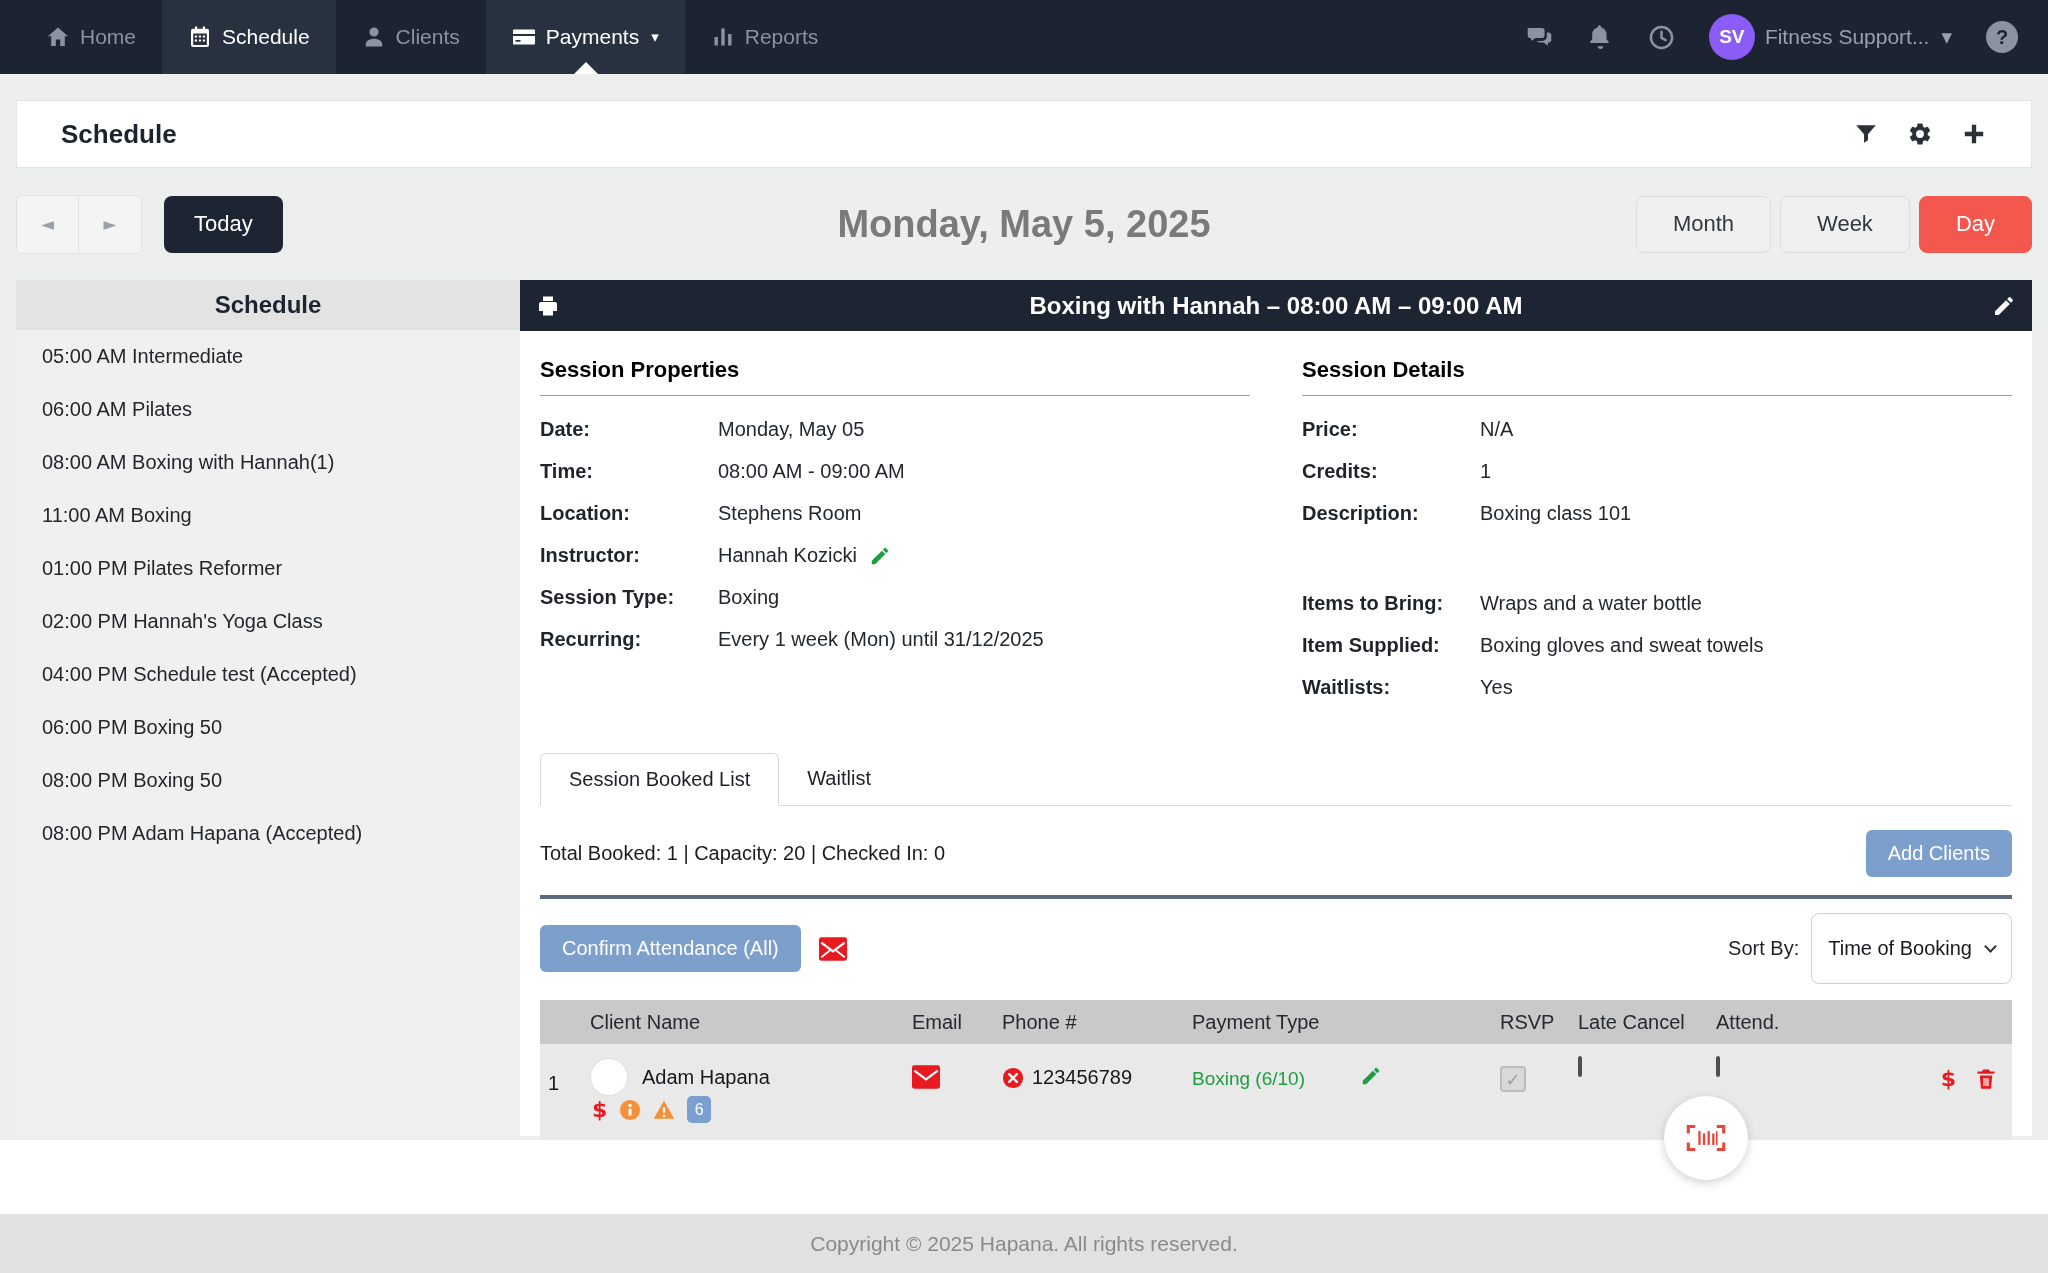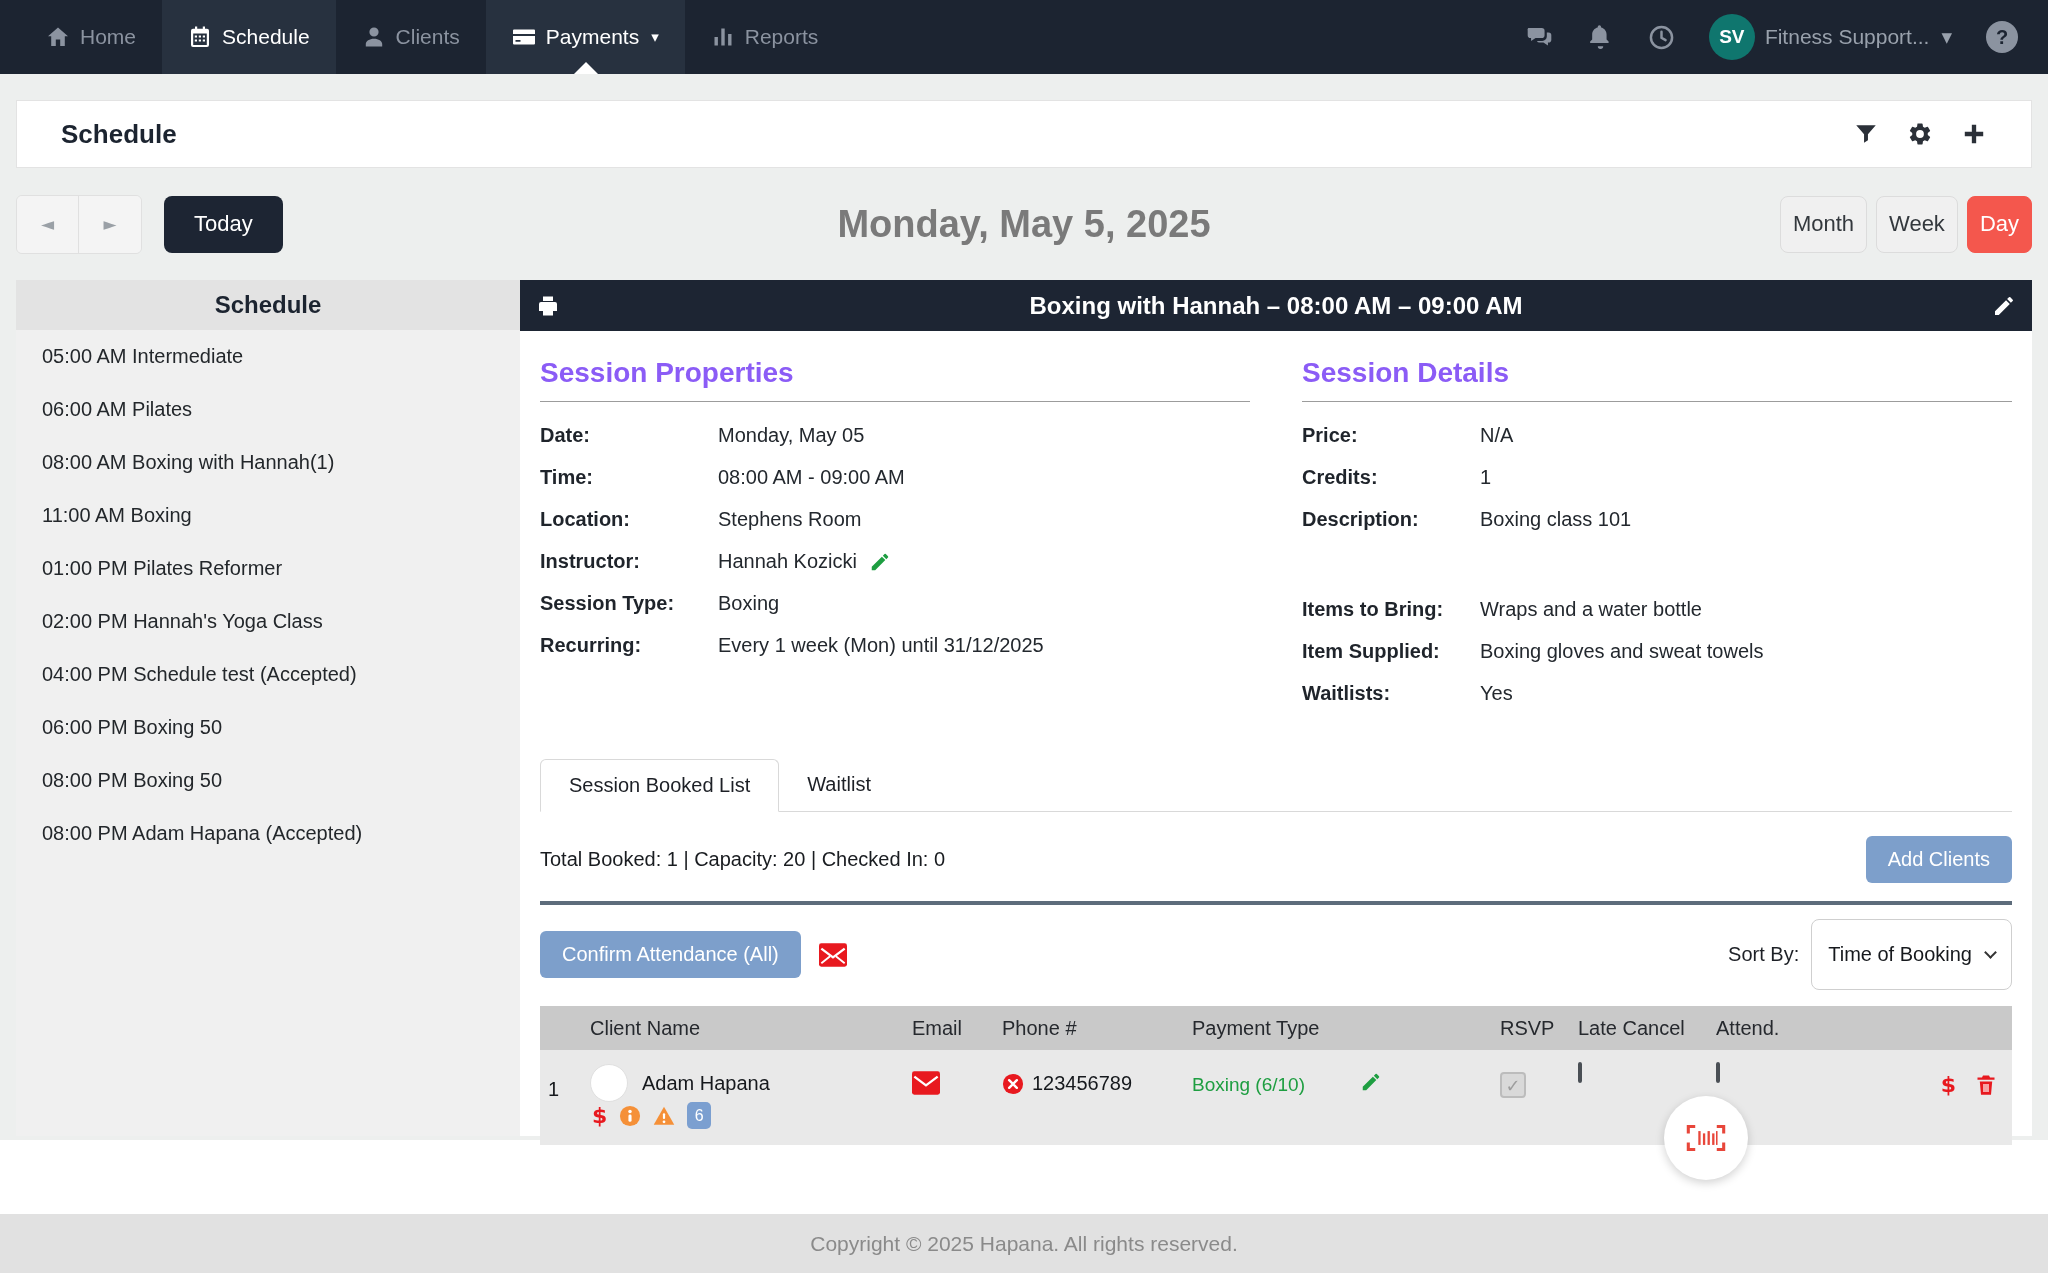--- a/index.html
+++ b/index.html
@@ -13,21 +13,21 @@
   .nav-item svg { width: 24px; height: 24px; fill: #8b93a0; }
   .nav-item.active { background: #27313f; color: #ffffff; }
   .nav-item.active svg { fill: #ffffff; }
   .nav-caret { font-size: 15px; margin-left: 2px; }
   .tri-up { position: absolute; bottom: 0; left: 88px; width: 0; height: 0; border-left: 12px solid transparent; border-right: 12px solid transparent; border-bottom: 12px solid #ffffff; z-index: 60; }
   .nav-spacer { flex: 1; }
   .nav-right { display: flex; align-items: center; gap: 34px; padding-right: 30px; }
   .nav-icon svg { width: 27px; height: 27px; fill: #8b93a0; display: block; }
   .nav-icon.stroke svg { fill: none; stroke: #8b93a0; }
   .avatar-group { display: flex; align-items: center; gap: 10px; }
-  .avatar { width: 46px; height: 46px; border-radius: 50%; background: #0f766e; color: #fff; font-weight: bold; font-size: 19px; display: flex; align-items: center; justify-content: center; }
+  .avatar { width: 46px; height: 46px; border-radius: 50%; background: #8b5cf6; color: #fff; font-weight: bold; font-size: 19px; display: flex; align-items: center; justify-content: center; }
   .user-name { color: #99a1ac; font-size: 21px; }
   .help-circle { width: 32px; height: 32px; border-radius: 50%; background: #8b93a0; color: #1c2431; font-weight: bold; font-size: 20px; display: flex; align-items: center; justify-content: center; }
 
   
   .page { height: 1066px; background: #edefee; position: relative; flex: 0 0 auto; }
 
   
   .dropdown { position: absolute; top: 2px; left: 300px; width: 214px; background: #fff; border: 1px solid #e4e4e4; border-radius: 6px; box-shadow: 0 4px 14px rgba(0,0,0,.12); z-index: 50; }
   .dropdown-item { padding: 14px 21px; font-size: 19px; color: #7e8387; border-bottom: 1px solid #ececec; cursor: pointer; background:#fff; }
   .dropdown-item:last-child { border-bottom: none; }
@@ -41,40 +41,40 @@
   .titlebar-icons svg { width: 26px; height: 26px; fill: #2b3038; display: block; cursor: pointer; }
 
   
   .datebar { margin: 24px 16px 0; height: 64px; display: flex; align-items: center; position: relative; }
   .arrow-group { display: flex; border: 1px solid #e0e0e0; border-radius: 6px; overflow: hidden; }
   .arrow-btn { width: 62px; height: 57px; background: #f4f4f4; color: #9aa0a6; font-size: 17px; display: flex; align-items: center; justify-content: center; cursor: pointer; }
   .arrow-btn:first-child { border-right: 1px solid #e0e0e0; }
   .today-btn { margin-left: 22px; height: 57px; padding: 0 30px; background: #1d2533; color: #fff; font-size: 22px; border: none; border-radius: 8px; cursor: pointer; font-family: inherit; }
   .date-title { position: absolute; left: 0; right: 0; text-align: center; font-size: 38px; font-weight: bold; color: #7a7a7a; pointer-events: none; }
   .view-group { margin-left: auto; display: flex; gap: 9px; }
-  .view-btn { height: 57px; padding: 0 12px; border-radius: 8px; font-size: 22px; border: 1px solid #dcdcdc; background: #f0f0f0; color: #33383d; cursor: pointer; font-family: inherit; }
+  .view-btn { height: 57px; padding: 0 36px; border-radius: 8px; font-size: 22px; border: 1px solid #dcdcdc; background: #f0f0f0; color: #33383d; cursor: pointer; font-family: inherit; }
   .view-btn.active { background: #f4574d; border-color: #f4574d; color: #fff; }
 
   
   .content { margin: 24px 16px 0; height: 856px; display: flex; }
   .sidebar { width: 504px; background: #f0f0f0; flex: 0 0 auto; }
   .sidebar-header { height: 50px; background: #e3e3e3; display: flex; align-items: center; justify-content: center; font-size: 24px; font-weight: bold; color: #1c2430; }
   .sidebar-item { padding: 15px 26px; font-size: 20px; color: #23272b; cursor: pointer; }
 
   .main { flex: 1; background: #ffffff; display: flex; flex-direction: column; }
   .main-header { height: 51px; background: #1d2533; display: flex; align-items: center; padding: 0 16px; flex: 0 0 auto; }
   .main-header svg { width: 24px; height: 24px; fill: #ffffff; cursor: pointer; display: block; }
   .main-title { flex: 1; text-align: center; color: #fff; font-weight: bold; font-size: 24px; }
 
   .panel-body { padding: 26px 20px 0; }
   .sections { display: flex; }
   .section { flex: 1; }
   .section.left { padding-right: 40px; }
   .section.right { padding-left: 12px; }
-  .section h2 { font-size: 28px; color: #8b5cf6; margin-bottom: 12px; }
+  .section h2 { font-size: 22px; color: #000000; margin-bottom: 12px; }
   .section hr { border: none; border-top: 1px solid #9c9c9c; margin-bottom: 22px; }
   .prop-row { display: flex; margin-bottom: 19px; font-size: 20px; min-height: 20px; }
   .prop-label { width: 178px; font-weight: bold; color: #1f242b; flex: 0 0 auto; }
   .prop-value { color: #23282e; display: flex; align-items: center; gap: 12px; }
   .pencil-green svg { width: 22px; height: 22px; fill: #1e9e41; cursor: pointer; display: block; }
   .detail-gap { height: 48px; }
 
   .tabs { margin-top: 34px; border-bottom: 1px solid #d9d9d9; display: flex; padding-left: 0; }
   .tab { padding: 14px 28px; font-size: 20px; color: #1d2026; cursor: pointer; position: relative; top: 1px; }
   .tab.active { background: #fff; border: 1px solid #d9d9d9; border-bottom: 1px solid #ffffff; border-radius: 6px 6px 0 0; }

